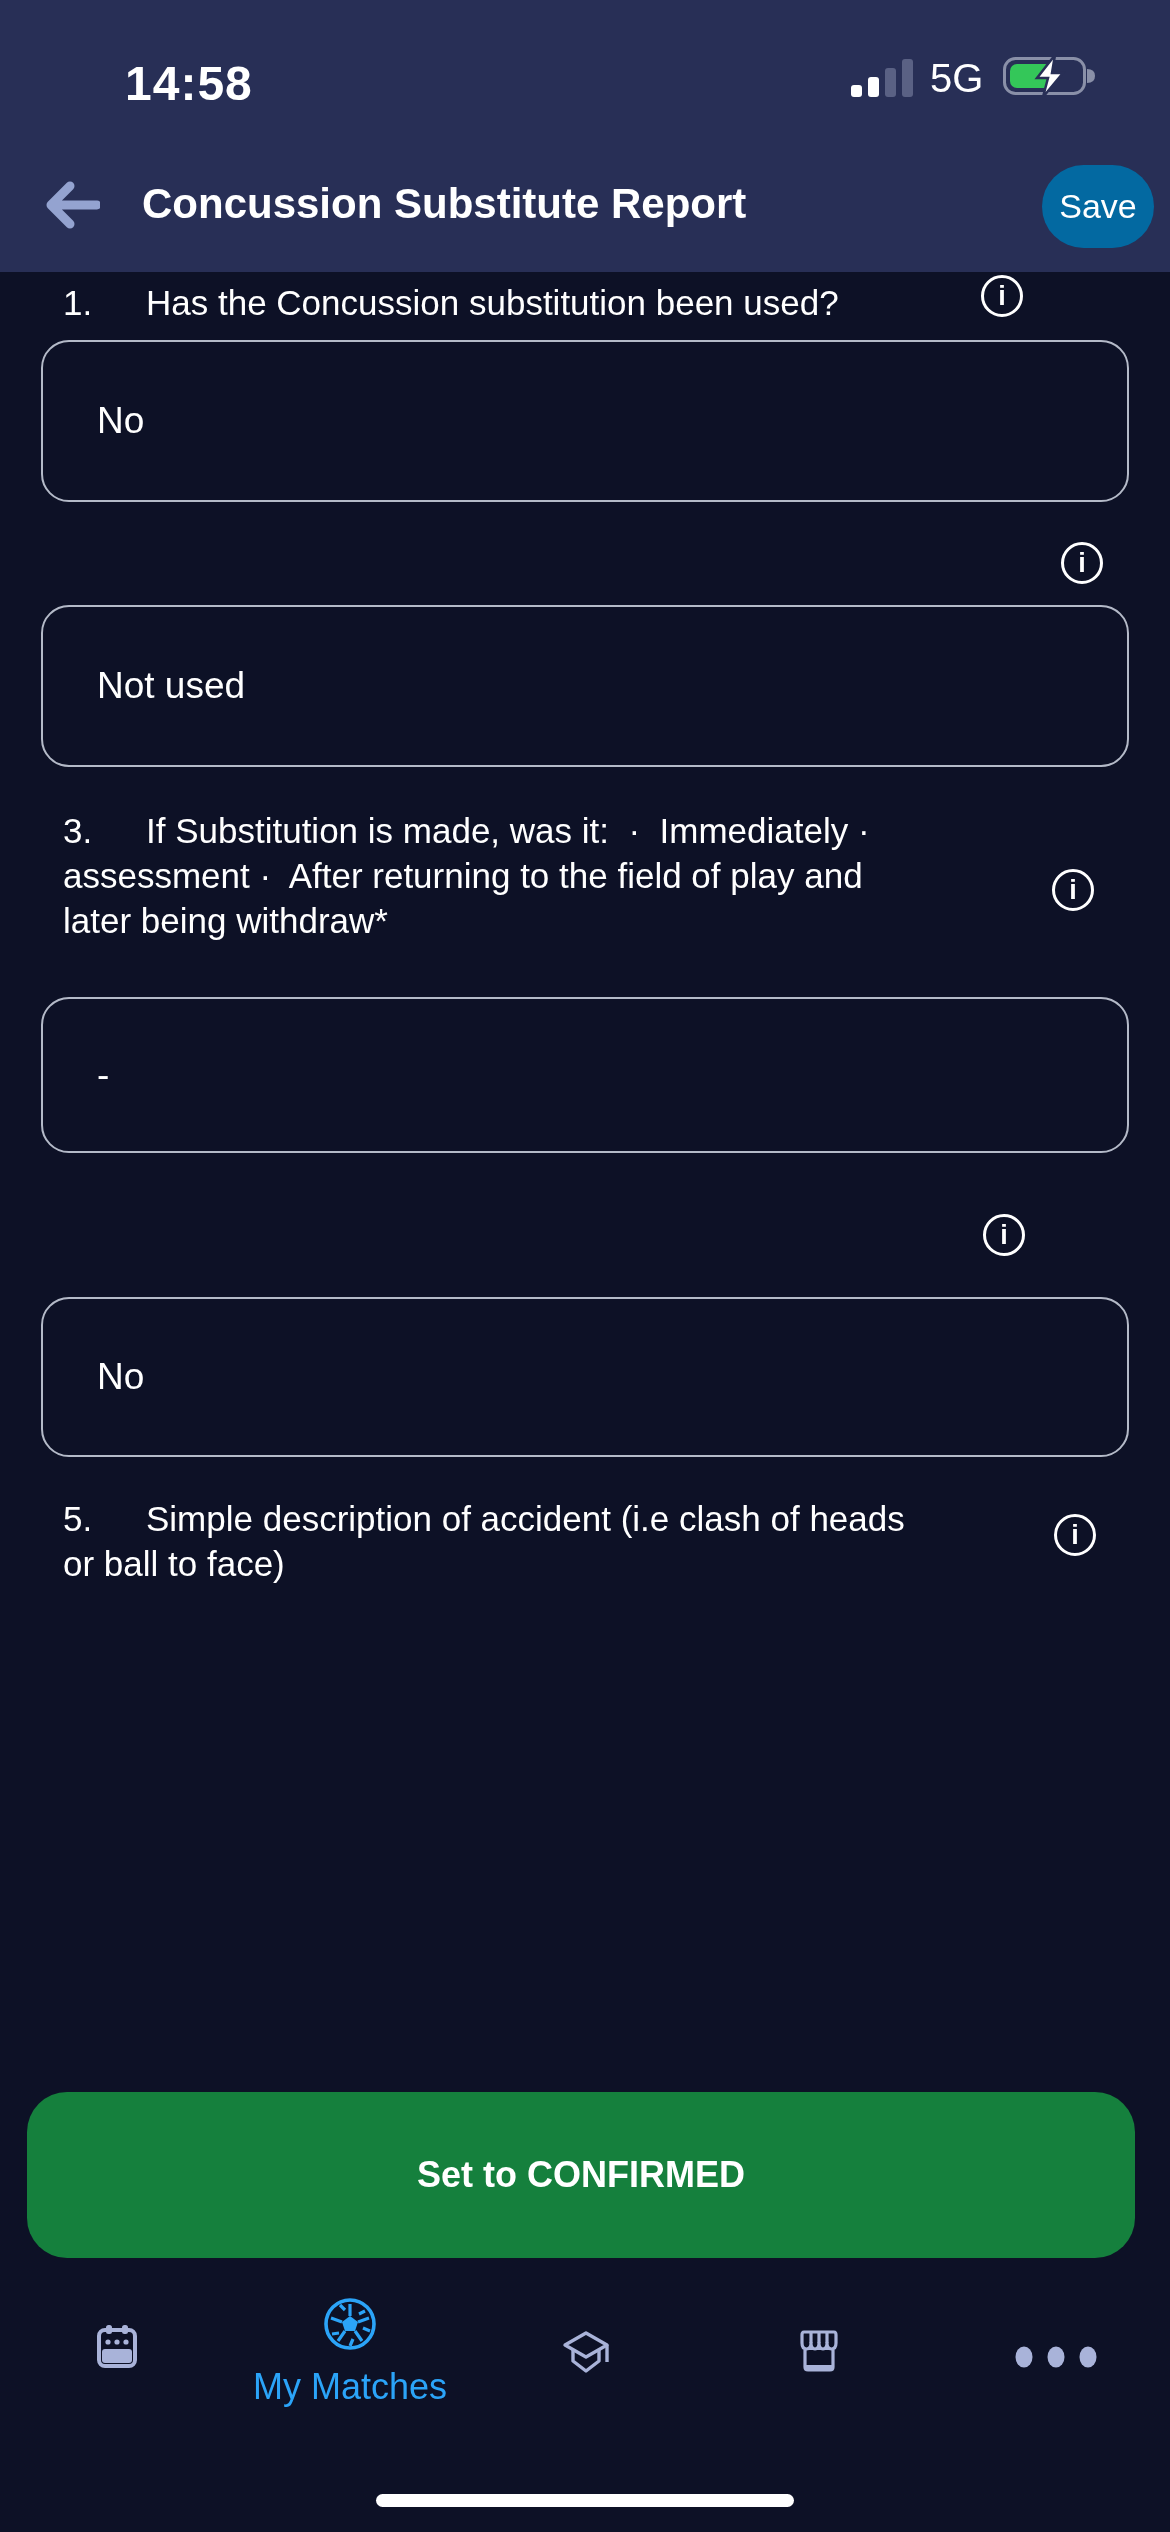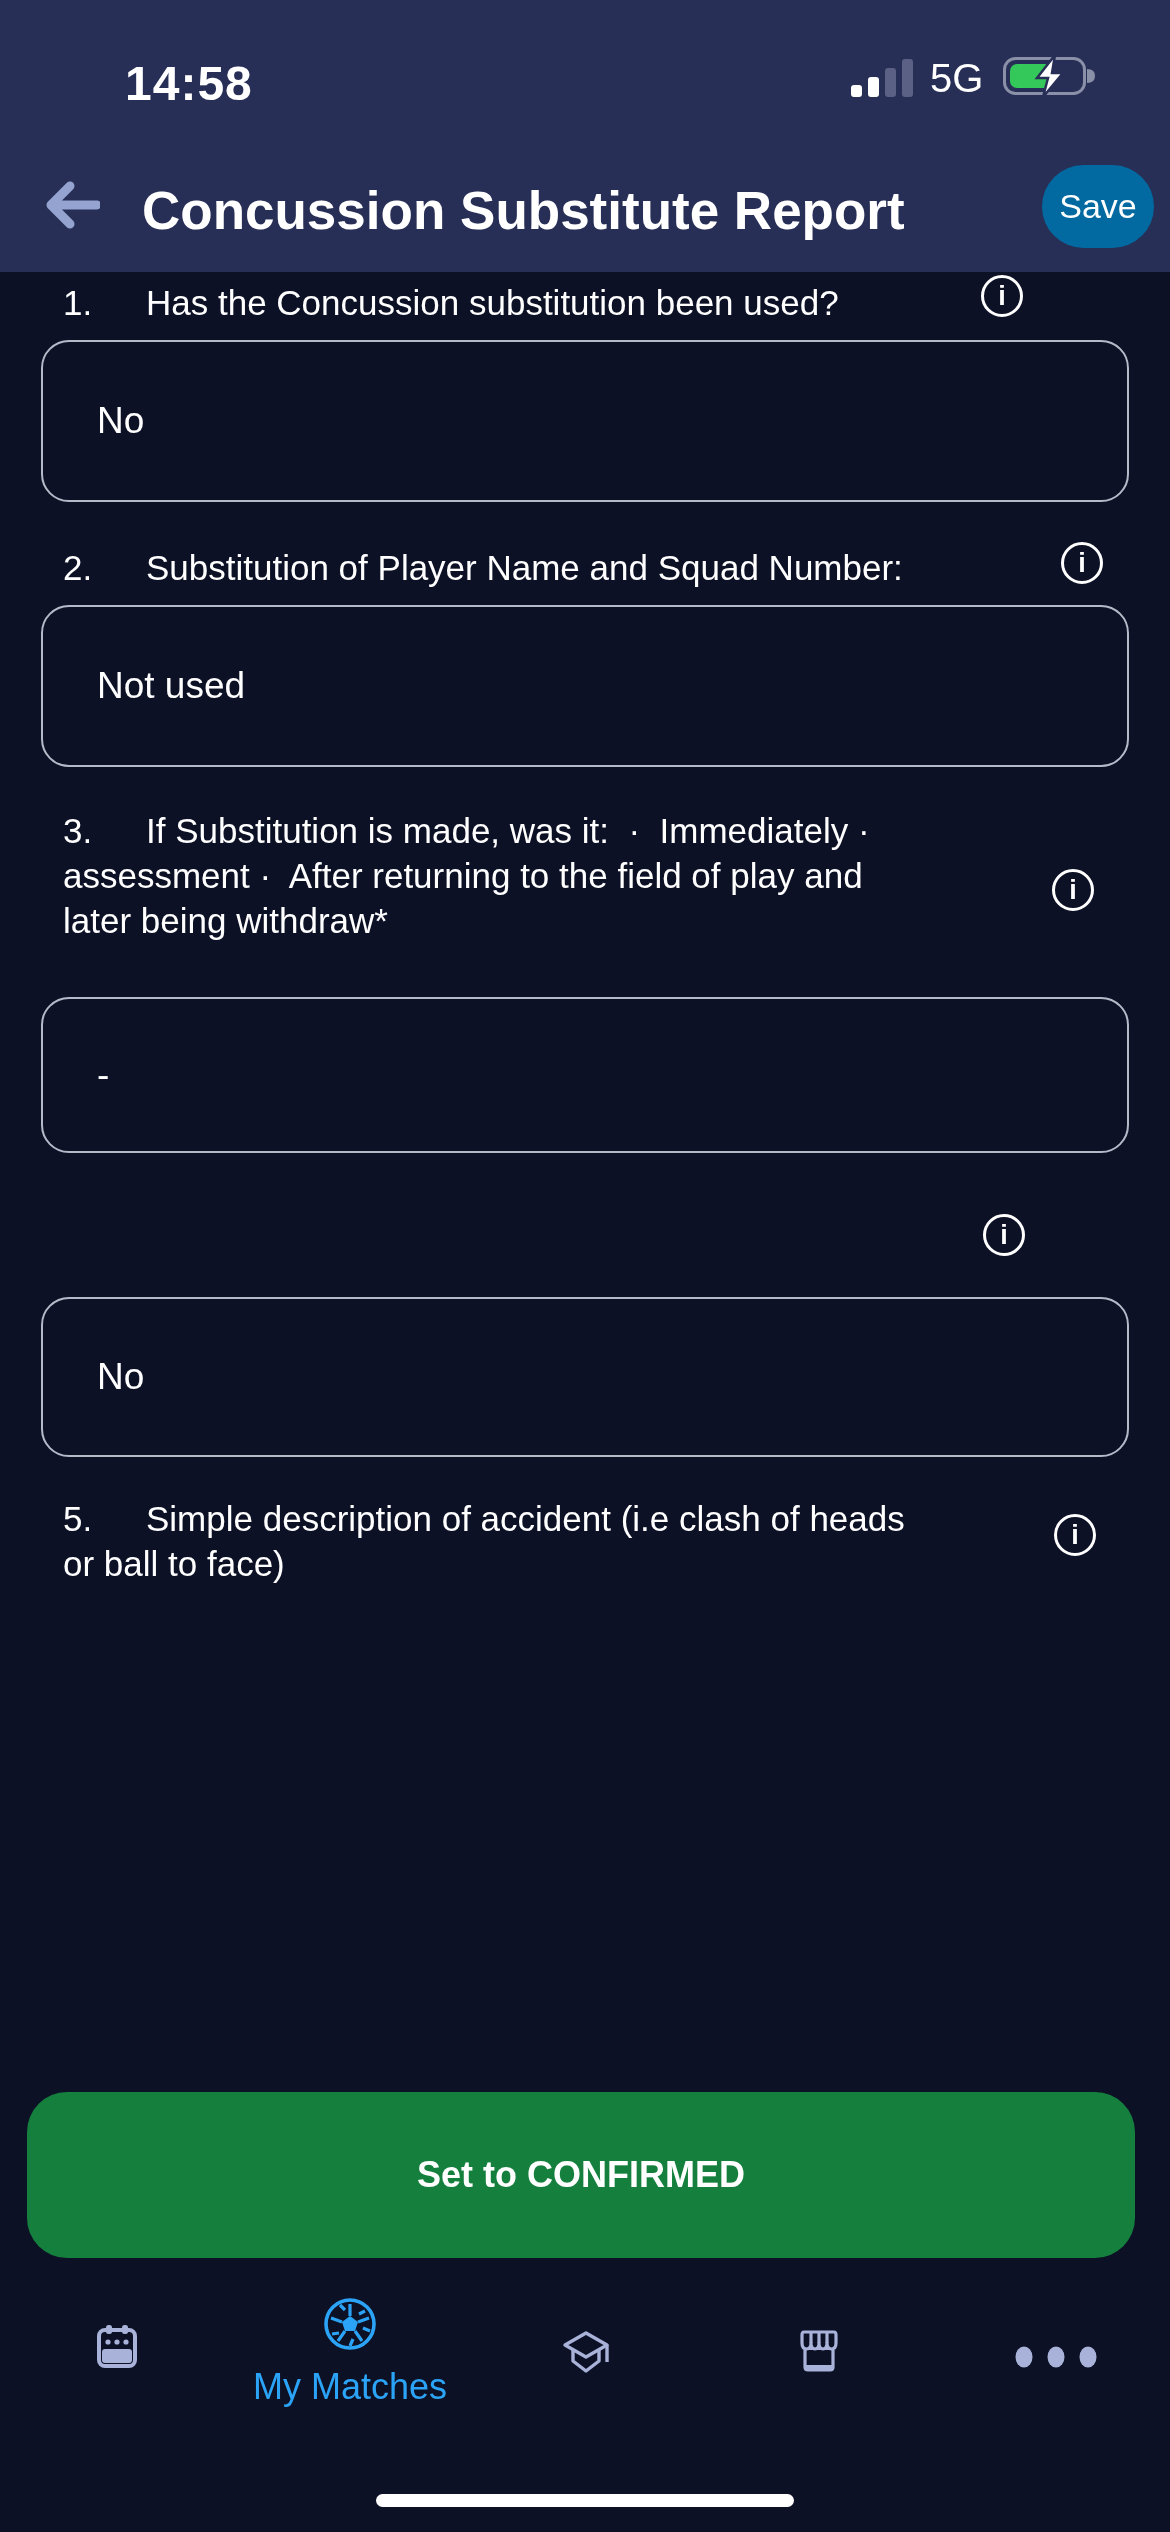--- a/index.html
+++ b/index.html
@@ -27,21 +27,21 @@
     font-size:40px; font-weight:500; color:#fff;
   }
   .battery { position:absolute; left:1003px; top:55px; }
 
   .back-btn {
     position:absolute; left:42px; top:180px; width:60px; height:52px;
     background:none; border:none; cursor:pointer;
   }
   .page-title {
     position:absolute; left:142px; top:180px; width:850px;
-    font-size:53px; font-weight:700; color:#fff; letter-spacing:0;
+    font-size:42px; font-weight:700; color:#fff; letter-spacing:0;
     white-space:nowrap;
   }
   .save-btn {
     position:absolute; left:1042px; top:165px; width:112px; height:83px;
     border-radius:42px; background:#0369a1; border:none;
     color:#fff; font-size:34px; font-family:inherit; cursor:pointer;
   }
 
   
   .q { position:absolute; left:8px; width:1120px; }
@@ -123,25 +123,20 @@
   <div class="q" style="top:280px">
     <div class="q-lines">
       <div class="q-line"><span class="q-num">1.</span><span>Has the Concussion substitution been used?</span></div>
     </div>
   </div>
   <button class="info" style="left:981px; top:275px">i</button>
   <div class="field" style="top:340px; height:162px">
     <span class="val">No</span>
   </div>
 
-  <div class="q" style="top:545px">
-    <div class="q-lines">
-      <div class="q-line"><span class="q-num">2.</span><span>Substitution of Player Name and Squad Number:</span></div>
-    </div>
-  </div>
   <button class="info" style="left:1061px; top:542px">i</button>
   <div class="field" style="top:605px; height:162px">
     <span class="val">Not used</span>
   </div>
 
   <div class="q" style="top:808px">
     <div class="q-lines">
       <div class="q-line"><span class="q-num">3.</span><span>If Substitution is made, was it:  ·  Immediately ·</span></div>
       <div class="q-line">assessment ·  After returning to the field of play and</div>
       <div class="q-line">later being withdraw*</div>

